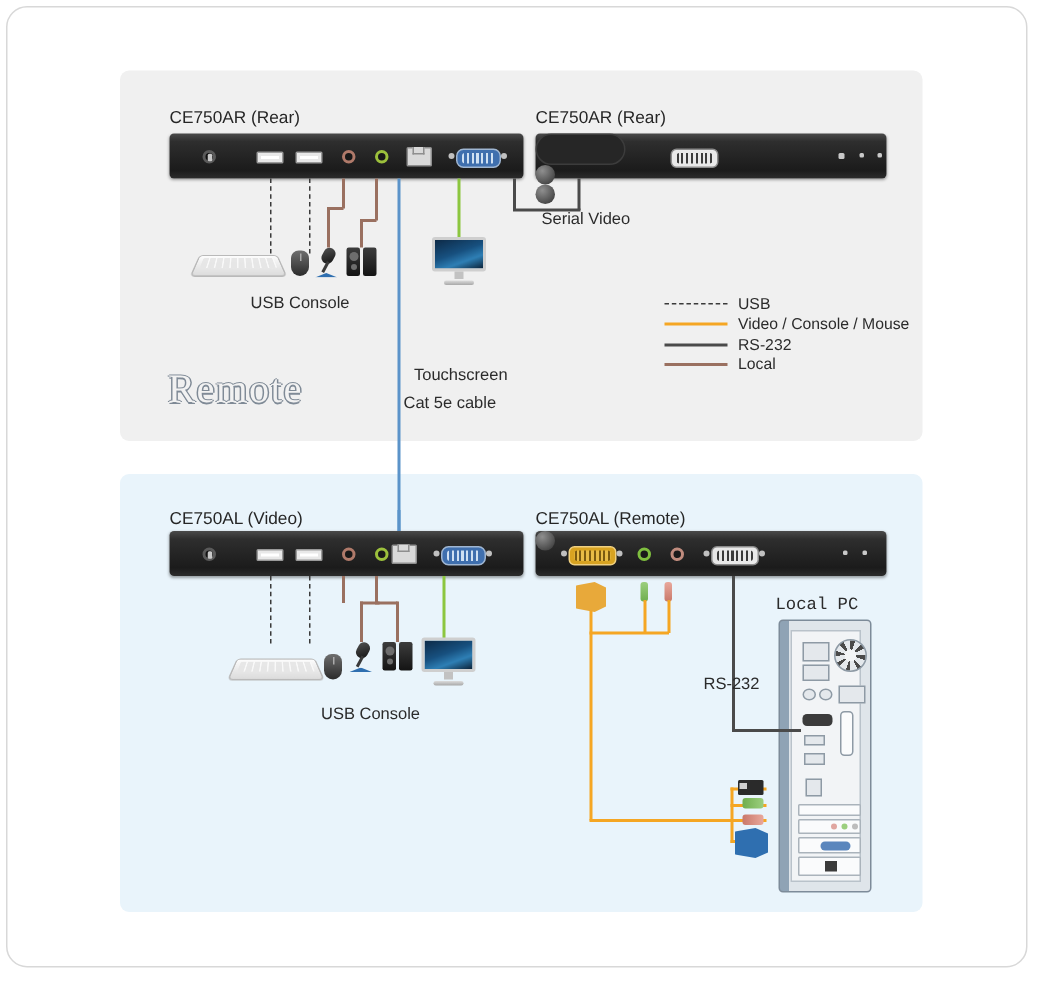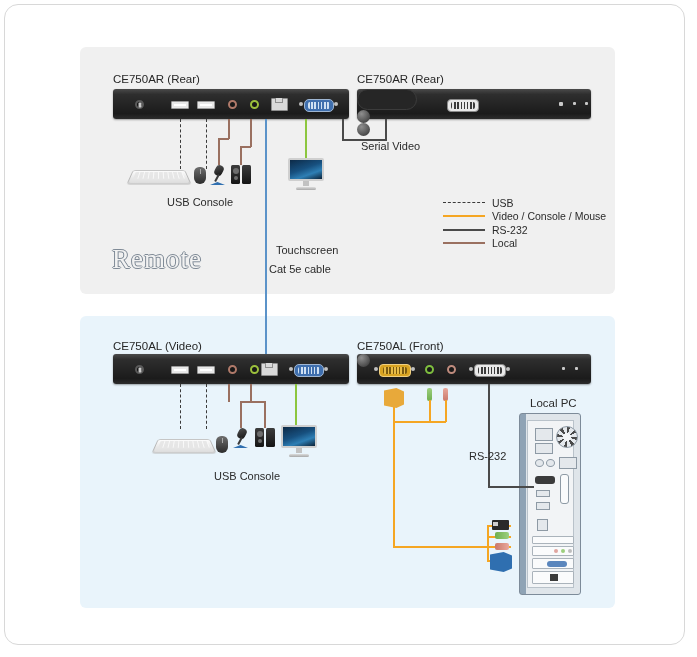--- a/index.html
+++ b/index.html
@@ -245,21 +245,21 @@
     <div class="port jack jack-mic" style="left:115px;top:11px;width:9px;height:9px;"></div>
     <div class="port jack jack-spk" style="left:137px;top:11px;width:9px;height:9px;"></div>
     <div class="port rj45" style="left:148px;top:9px;width:17px;height:13px;"></div>
     <div class="vga" style="left:181px;top:10px;width:28px;height:11px;">
         <div class="pins"></div>
       </div>
     <div class="vga-screw" style="left:176px;"></div>
       <div class="vga-screw" style="left:211px;"></div>
   </div>
 
-  <div class="dev-label" style="left:357px;top:340px;">CE750AL (Front)</div>
+  <div class="dev-label" style="left:357px;top:340px;">CE750AL (Remote)</div>
   <div class="device" style="left:357px;top:354px;width:234px;height:30px;">
     <div class="dsub dsub-yellow" style="left:22px;top:10px;width:30px;height:11px;">
         <div class="pins"></div>
       </div>
     <div class="vga-screw" style="left:17px;"></div>
       <div class="vga-screw" style="left:54px;"></div>
     <div class="port jack jack-grn" style="left:68px;top:11px;width:9px;height:9px;"></div>
     <div class="port jack jack-pnk" style="left:90px;top:11px;width:9px;height:9px;"></div>
     <div class="dsub" style="left:117px;top:10px;width:30px;height:11px;">
         <div class="pins"></div>
@@ -296,21 +296,21 @@
     <div class="c1" style="left:5px;"></div>
       <div class="c2" style="left:5px;"></div>
   </div>
   <div class="mon" style="left:281px;top:425px;width:36px;height:32px;">
     <div class="scr"></div>
       <div class="nk"></div>
       <div class="bs"></div>
   </div>
   <div class="lbl" style="left:214px;top:470px;">USB Console</div>
 
-  <div class="lbl" style="left:530px;top:397px;font-size:11.5px;">Local PC</div>
+  <div class="lbl" style="left:517px;top:397px;font-size:11.5px;font-family:Liberation Mono, monospace;">Local PC</div>
   <div class="tower" style="left:519px;top:413px;width:62px;height:182px;">
     <div class="tower-in"></div>
     <div class="t-el t-box" style="left:15px;top:14px;width:18px;height:13px;"></div>
     <div class="t-el t-box" style="left:15px;top:29px;width:18px;height:11px;"></div>
     <div class="t-el t-fan" style="left:36px;top:12px;width:22px;height:22px;"></div>
     <div class="t-el t-box" style="left:15px;top:45px;width:9px;height:8px;border-radius:50%;"></div>
     <div class="t-el t-box" style="left:26px;top:45px;width:9px;height:8px;border-radius:50%;"></div>
     <div class="t-el t-box" style="left:39px;top:43px;width:18px;height:12px;"></div>
     <div class="t-el t-dsub" style="left:15px;top:62px;width:20px;height:8px;"></div>
     <div class="t-el t-lpt" style="left:40px;top:60px;width:9px;height:30px;"></div>

